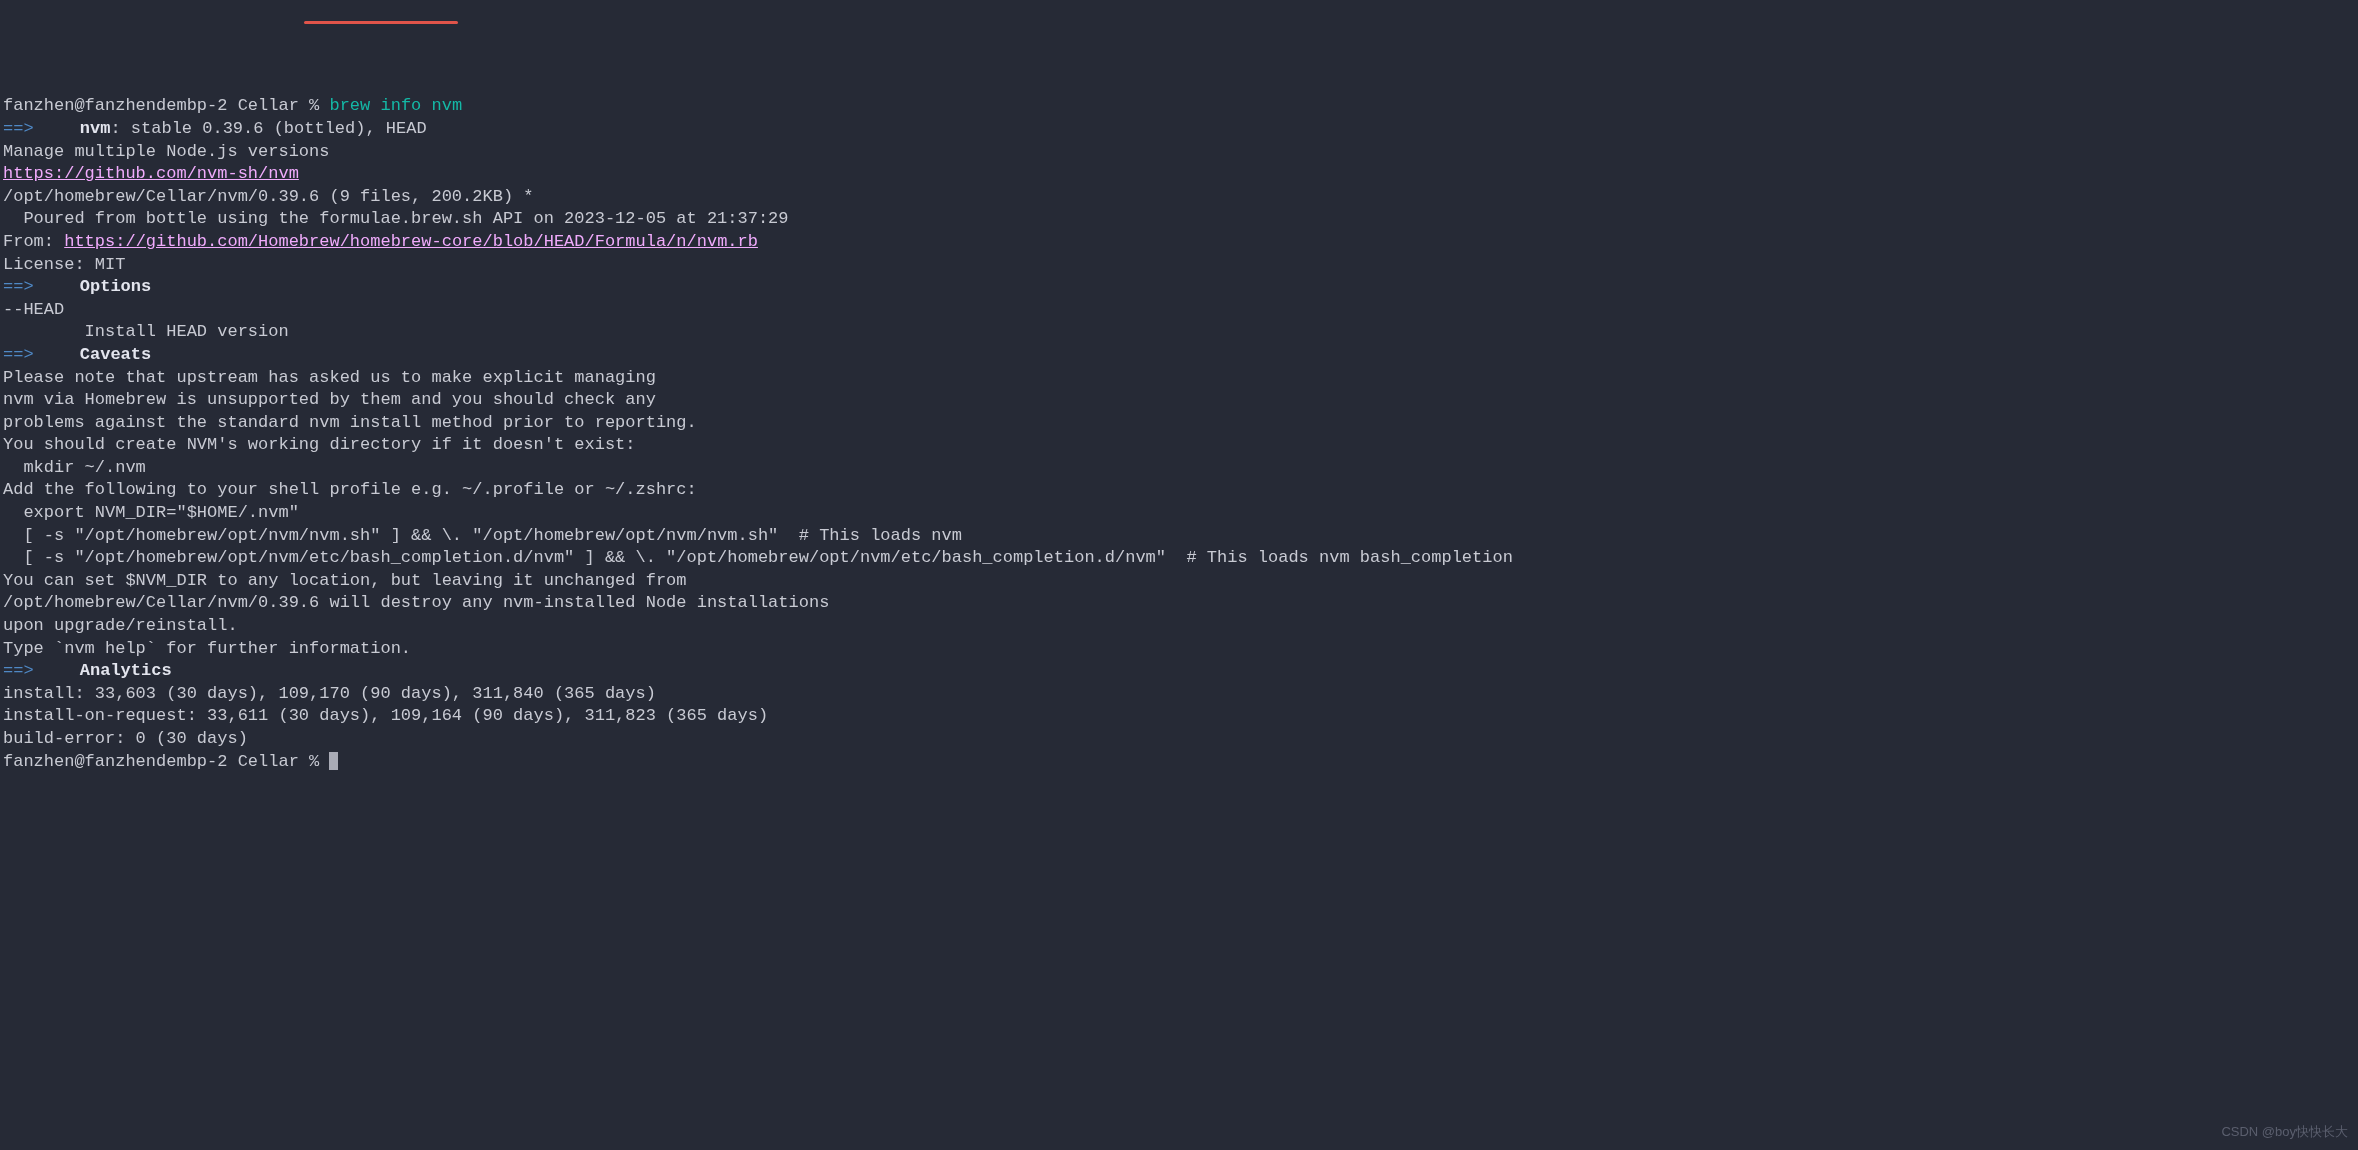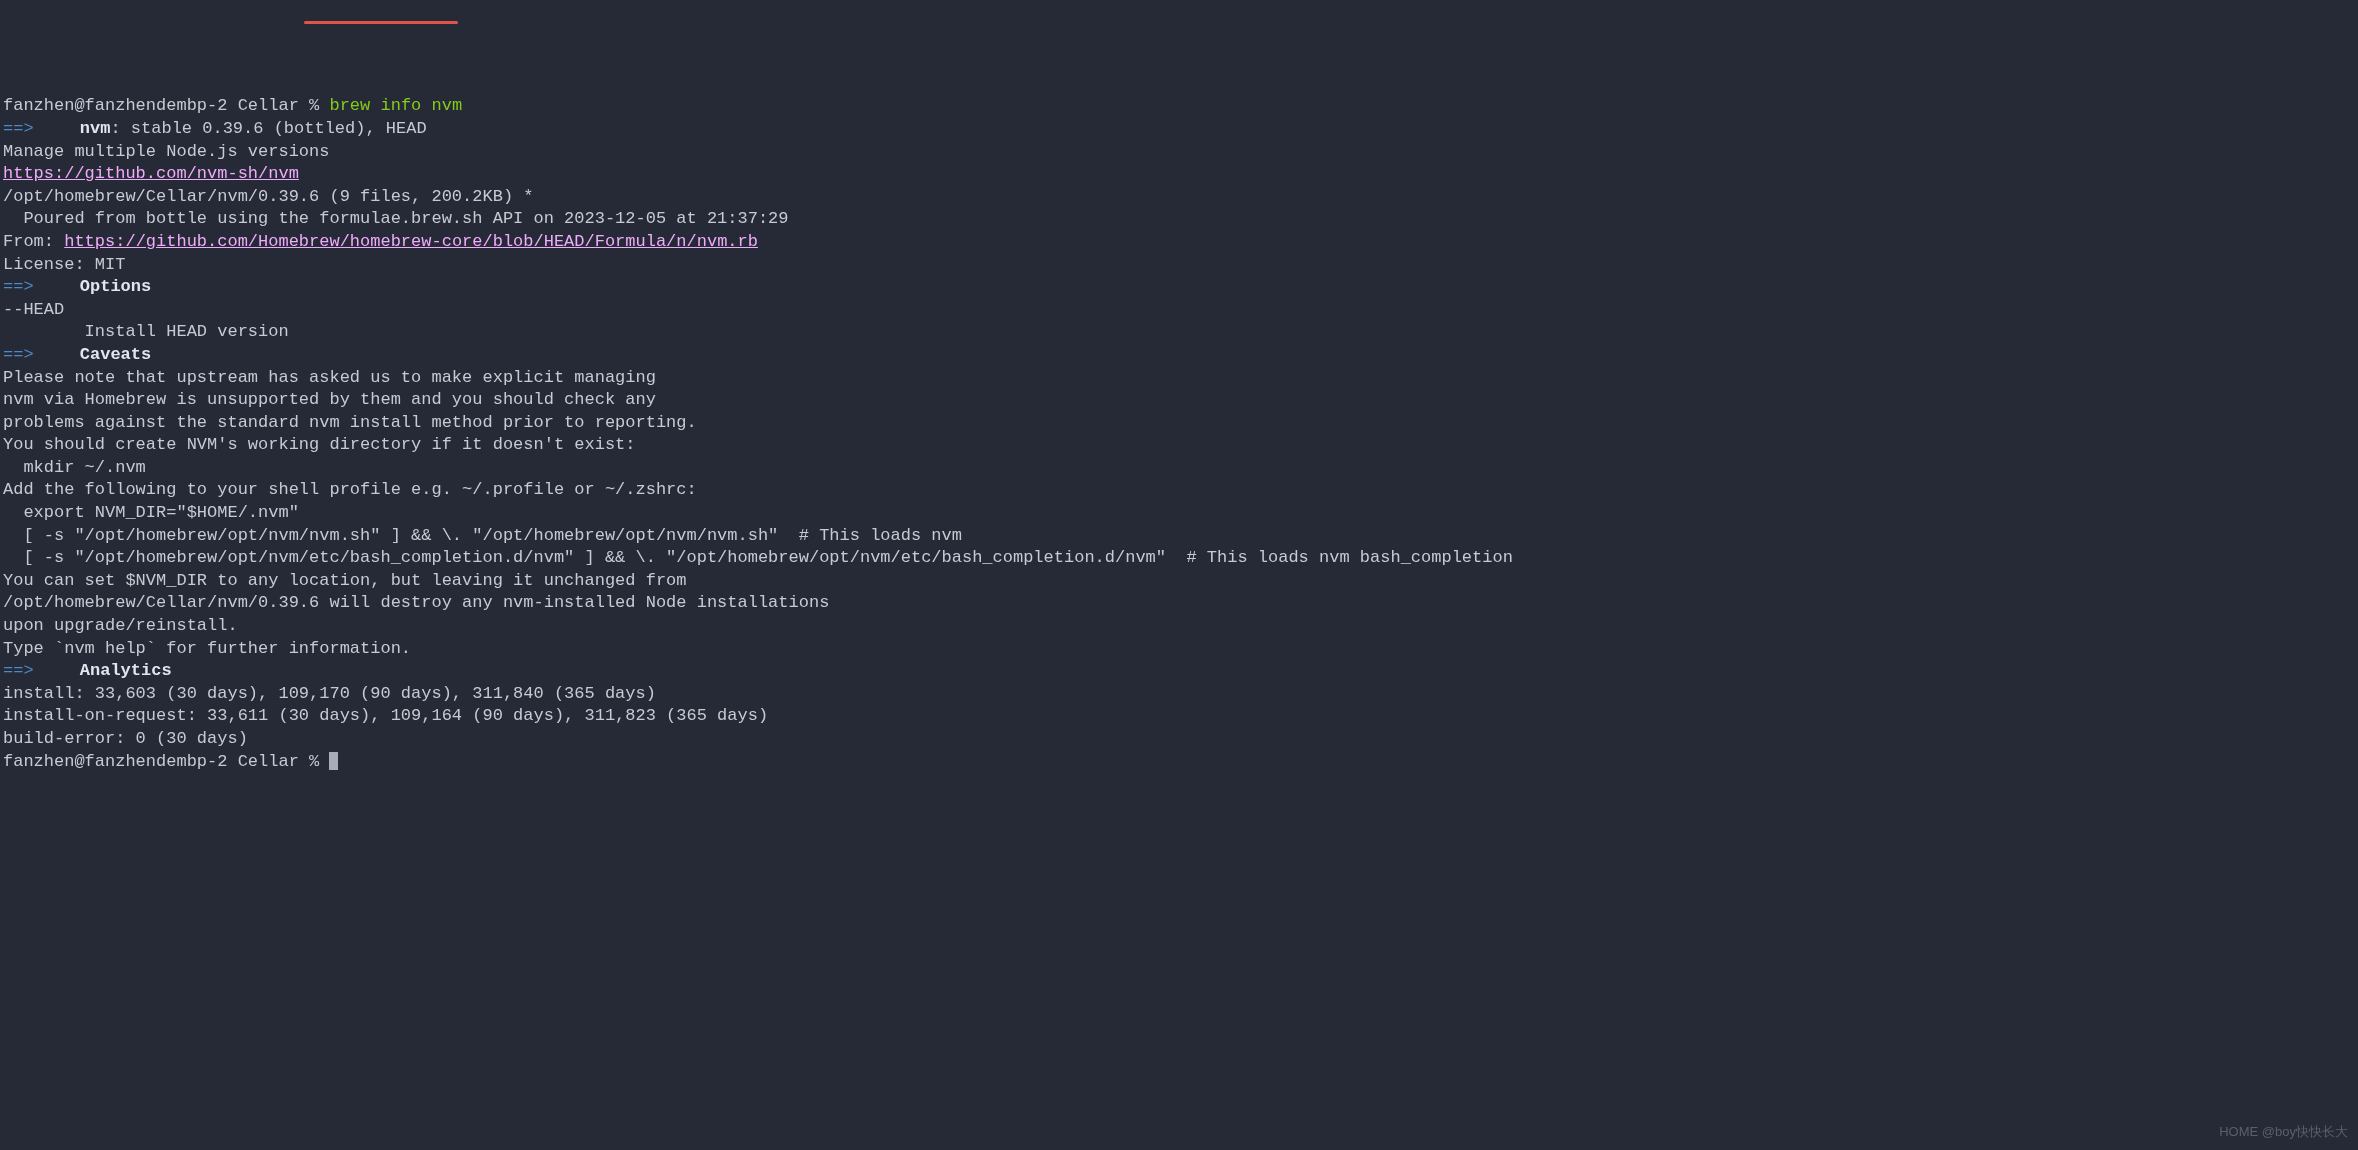--- a/index.html
+++ b/index.html
@@ -11,21 +11,21 @@
       line-height: 22.6px;
       padding: 5px 3px;
       width: 2358px;
       height: 1150px;
       overflow: hidden;
       white-space: pre;
       position: relative;
     }
     .line { display: block; }
     .prompt { color: #c8cad3; }
-    .cmd { color: #84cc16; position: relative; }
+    .cmd { color: #14b8a6; position: relative; }
     .underline-red {
       position: absolute;
       top: 21px;
       left: 304px;
       width: 154px;
       height: 3px;
       background: #e0544a;
       border-radius: 2px;
     }
     .arrow { color: #4f88c5; }
@@ -50,16 +50,16 @@
       margin-bottom: 1px;
     }
   </style>
 </head>
 <body>
 
 
 
 <span class="line"><span class="prompt">fanzhen@fanzhendembp-2</span> <span>Cellar</span> <span>%</span> <span class="cmd">brew info nvm</span></span><span class="underline-red"></span><span class="line"><span class="arrow">==&gt;</span> <span class="bold">nvm</span><span>: stable 0.39.6 (bottled), HEAD</span></span><span class="line">Manage multiple Node.js versions</span><span class="line"><span class="link">https://github.com/nvm-sh/nvm</span></span><span class="line">/opt/homebrew/Cellar/nvm/0.39.6 (9 files, 200.2KB) *</span><span class="line">  Poured from bottle using the formulae.brew.sh API on 2023-12-05 at 21:37:29</span><span class="line"><span>From: </span><span class="link">https://github.com/Homebrew/homebrew-core/blob/HEAD/Formula/n/nvm.rb</span></span><span class="line">License: MIT</span><span class="line"><span class="arrow">==&gt;</span> <span class="bold">Options</span></span><span class="line">--HEAD</span><span class="line">        Install HEAD version</span><span class="line"><span class="arrow">==&gt;</span> <span class="bold">Caveats</span></span><span class="line">Please note that upstream has asked us to make explicit managing</span><span class="line">nvm via Homebrew is unsupported by them and you should check any</span><span class="line">problems against the standard nvm install method prior to reporting.</span><span class="line"></span><span class="line">You should create NVM's working directory if it doesn't exist:</span><span class="line">  mkdir ~/.nvm</span><span class="line"></span><span class="line">Add the following to your shell profile e.g. ~/.profile or ~/.zshrc:</span><span class="line">  export NVM_DIR="$HOME/.nvm"</span><span class="line">  [ -s "/opt/homebrew/opt/nvm/nvm.sh" ] &amp;&amp; \. "/opt/homebrew/opt/nvm/nvm.sh"  # This loads nvm</span><span class="line">  [ -s "/opt/homebrew/opt/nvm/etc/bash_completion.d/nvm" ] &amp;&amp; \. "/opt/homebrew/opt/nvm/etc/bash_completion.d/nvm"  # This loads nvm bash_completion</span><span class="line"></span><span class="line">You can set $NVM_DIR to any location, but leaving it unchanged from</span><span class="line">/opt/homebrew/Cellar/nvm/0.39.6 will destroy any nvm-installed Node installations</span><span class="line">upon upgrade/reinstall.</span><span class="line"></span><span class="line">Type `nvm help` for further information.</span><span class="line"><span class="arrow">==&gt;</span> <span class="bold">Analytics</span></span><span class="line">install: 33,603 (30 days), 109,170 (90 days), 311,840 (365 days)</span><span class="line">install-on-request: 33,611 (30 days), 109,164 (90 days), 311,823 (365 days)</span><span class="line">build-error: 0 (30 days)</span><span class="line"><span class="prompt">fanzhen@fanzhendembp-2</span> <span>Cellar</span> <span>%</span> <span class="cursor"></span></span>
 
-<div class="watermark">HOME @boy快快长大</div>
+<div class="watermark">CSDN @boy快快长大</div>
 
 
 
 
 </body></html>

